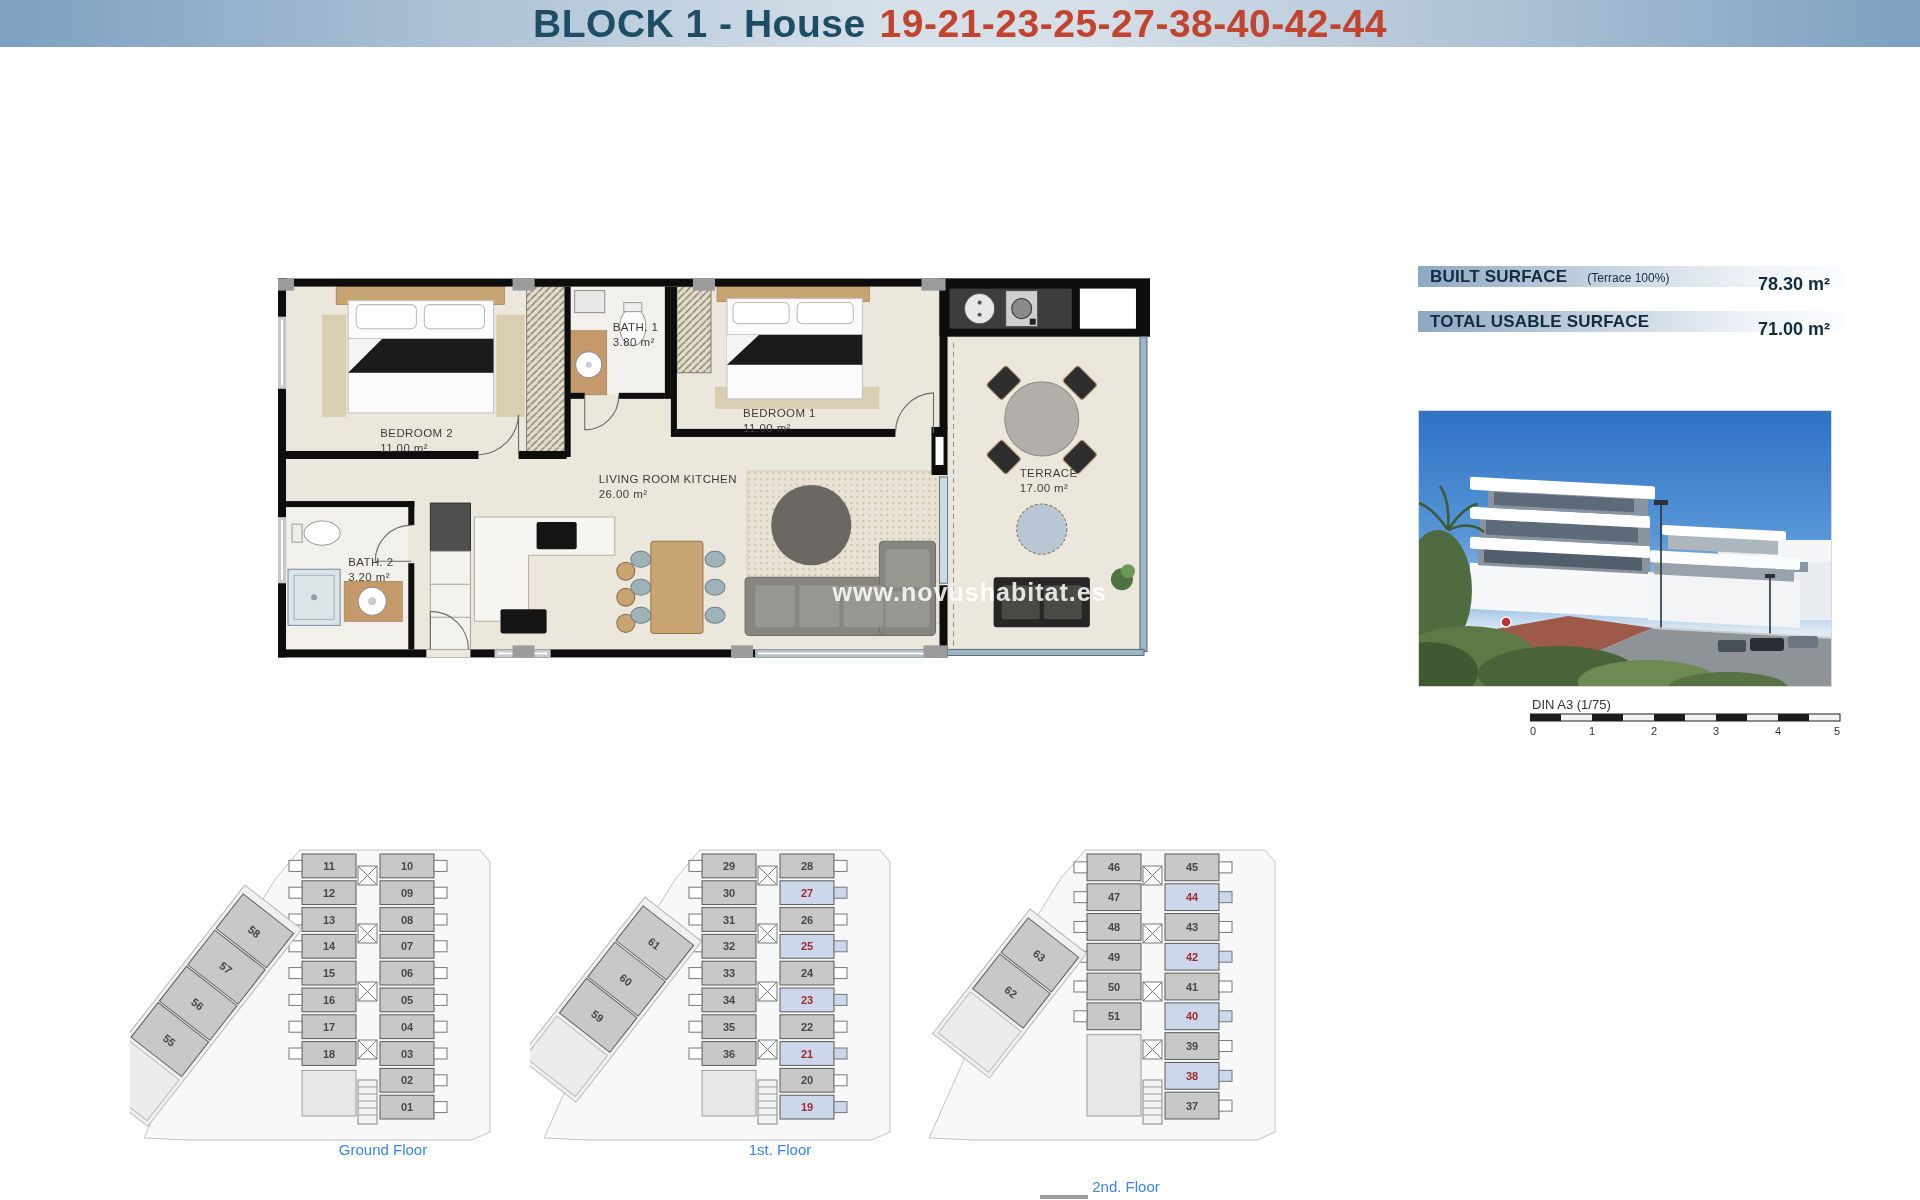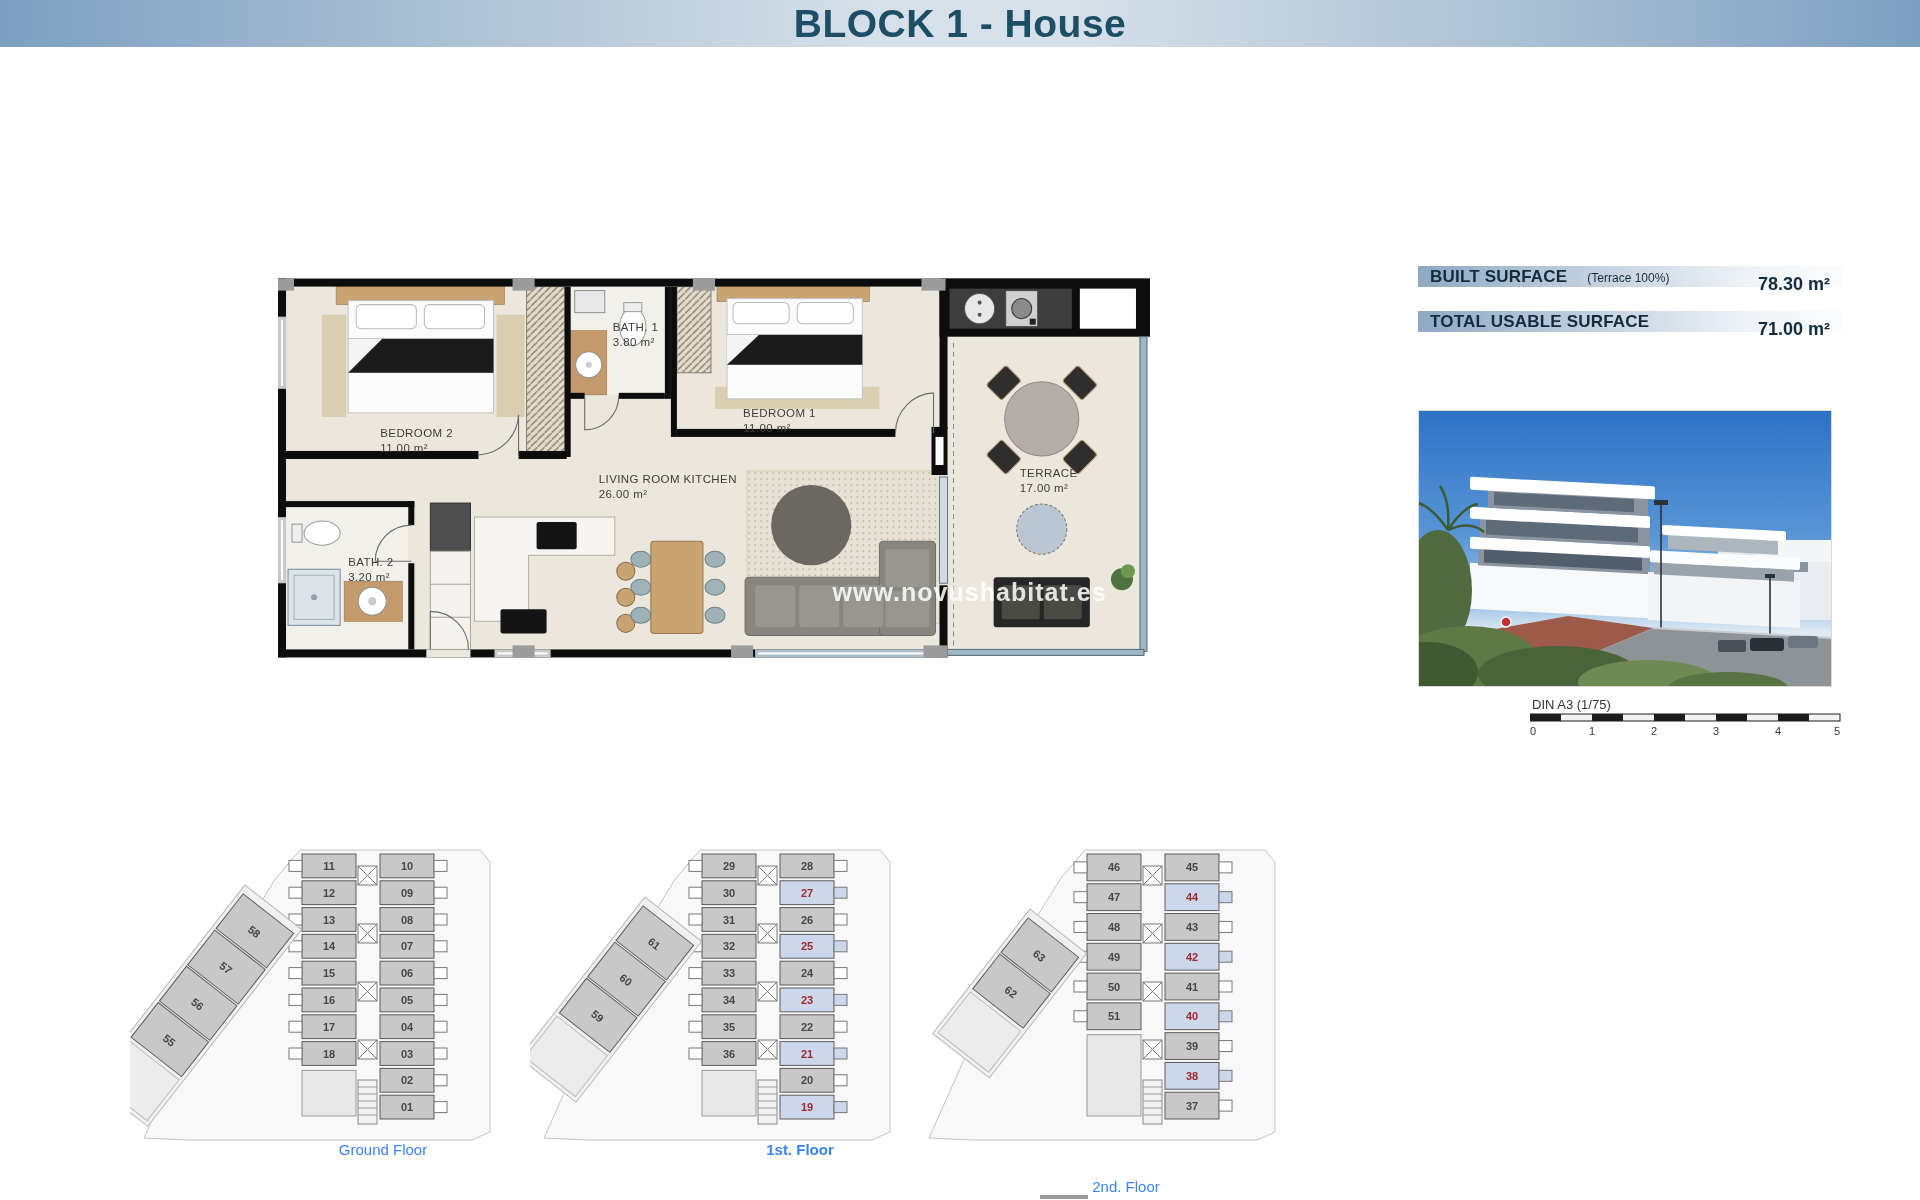--- a/index.html
+++ b/index.html
@@ -20,32 +20,33 @@
   .sbar .note{font-size:12px;margin-left:20px;padding-top:3px;}
   .sbar .val{margin-left:auto;font-weight:bold;font-size:18px;margin-top:16px;}
 
   .plan-wrap{position:absolute;left:278px;top:278px;width:872px;height:380px;}
   .photo-wrap{position:absolute;left:1418px;top:410px;width:414px;height:277px;}
   .scale-wrap{position:absolute;left:1530px;top:696px;width:322px;height:50px;}
 
   .mini{position:absolute;top:842px;width:390px;height:300px;}
   .mini-0{left:130px;} .mini-1{left:530px;} .mini-2{left:915px;}
   .cap{position:absolute;top:1141px;width:140px;text-align:center;font-size:15px;color:#3b82f6;}
-  .cap-0{left:313px;} .cap-1{left:730px;font-weight:bold;} .cap-2{left:1056px;margin-top:37px;}
+  .cap-0{left:313px;} .cap-1{left:710px;} .cap-2{left:1056px;margin-top:37px;}
 
   .bottom-mark{position:absolute;left:1040px;top:1195px;width:48px;height:4px;background:#9b9b9b;}
 
   svg text{font-family:"Liberation Sans",sans-serif;}
   .roomlbl{fill:#3f3c38;font-size:11.5px;letter-spacing:.4px;}
 </style>
 </head>
 <body>
 
 <div class="header">
   <span class="t1">BLOCK 1 - House</span>
+  <span class="t2">19-21-23-25-27-38-40-42-44</span>
 </div>
 
 <div class="sbar" style="top:266px">
   <span class="lbl">BUILT SURFACE</span>
   <span class="note">(Terrace 100%)</span>
   <span class="val">78.30 m²</span>
 </div>
 <div class="sbar" style="top:311px">
   <span class="lbl">TOTAL USABLE SURFACE</span>
   <span class="val">71.00 m²</span>

